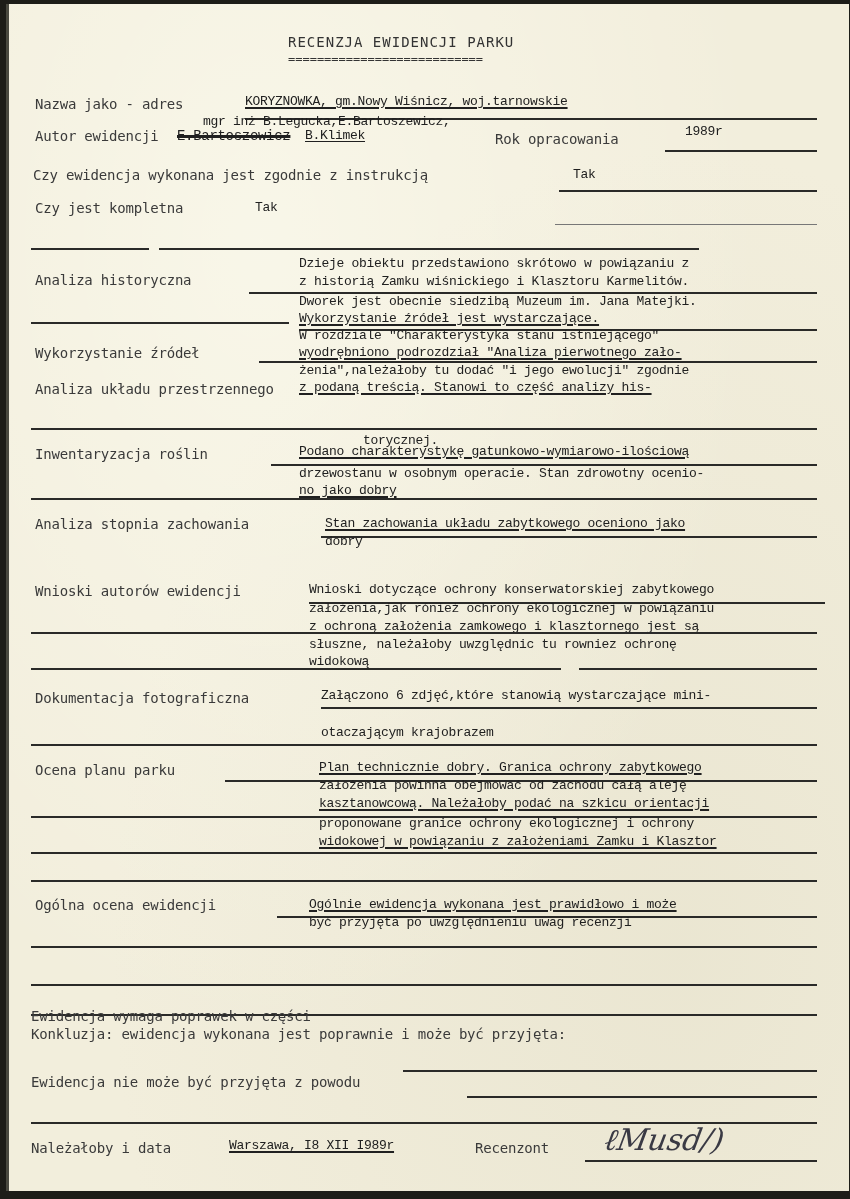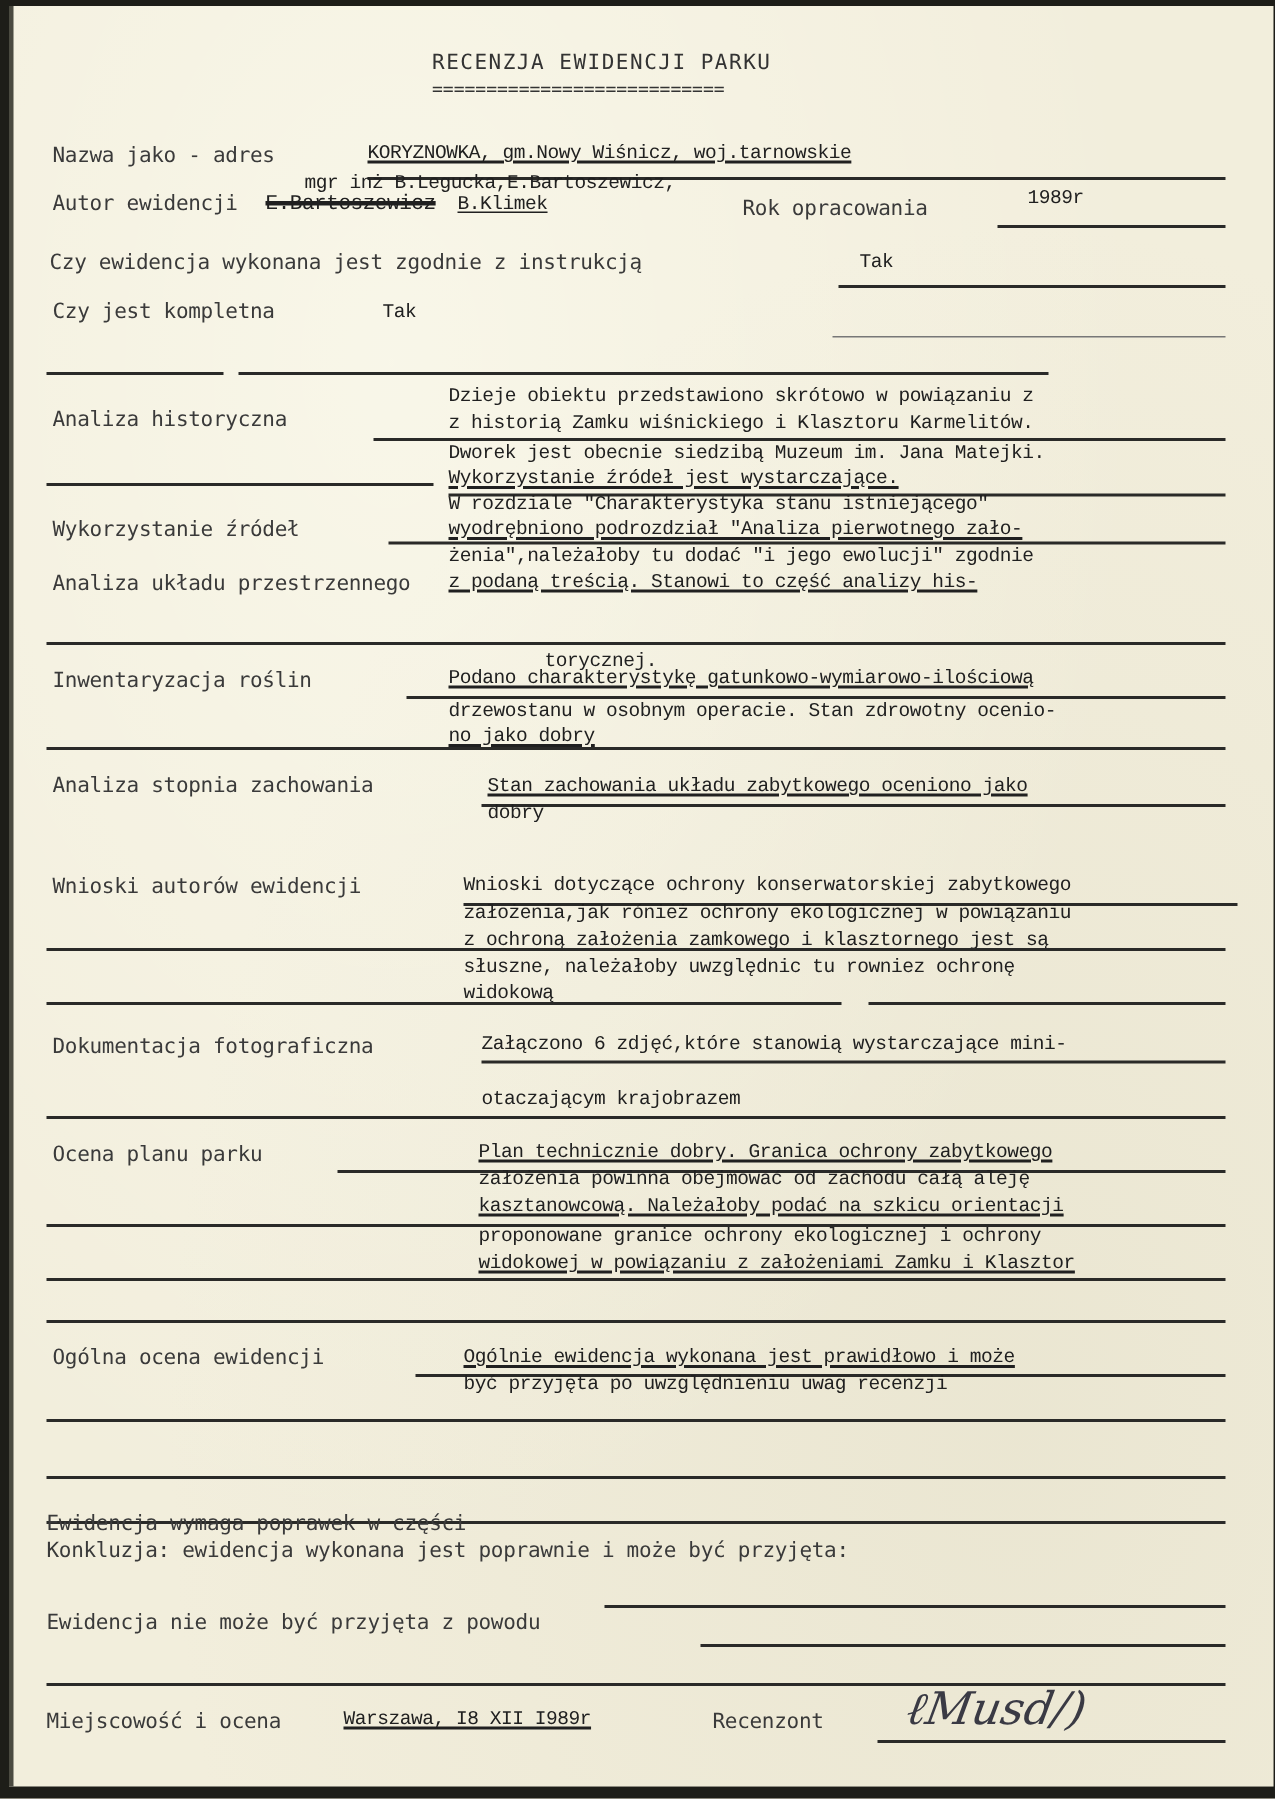--- a/index.html
+++ b/index.html
@@ -117,18 +117,18 @@
   <div class="line" style="left:22px; top:980px; width:786px;"></div>
   <div class="line" style="left:22px; top:1010px; width:786px;"></div>
 
   <div class="t lbl" style="left:22px; top:1022px;">Konkluzja: ewidencja wykonana jest poprawnie i może być przyjęta:</div>
   <div class="t lbl" style="left:22px; top:1004px;">Ewidencja wymaga poprawek w części</div>
   <div class="line" style="left:394px; top:1066px; width:414px;"></div>
   <div class="t lbl" style="left:22px; top:1070px;">Ewidencja nie może być przyjęta z powodu</div>
   <div class="line" style="left:458px; top:1092px; width:350px;"></div>
   <div class="line" style="left:22px; top:1118px; width:786px;"></div>
 
-  <div class="t lbl" style="left:22px; top:1136px;">Miejscowość i ocena</div>
+  <div class="t lbl" style="left:22px; top:1136px;">Należałoby i data</div>
   <div class="t val uline" style="left:220px; top:1134px;">Warszawa, I8 XII I989r</div>
   <div class="t lbl" style="left:466px; top:1136px;">Recenzont</div>
   <div class="sig" style="left:596px; top:1118px;">ℓMusd/)</div>
   <div class="line" style="left:576px; top:1156px; width:232px;"></div>
 </div>
 
 </body></html>

